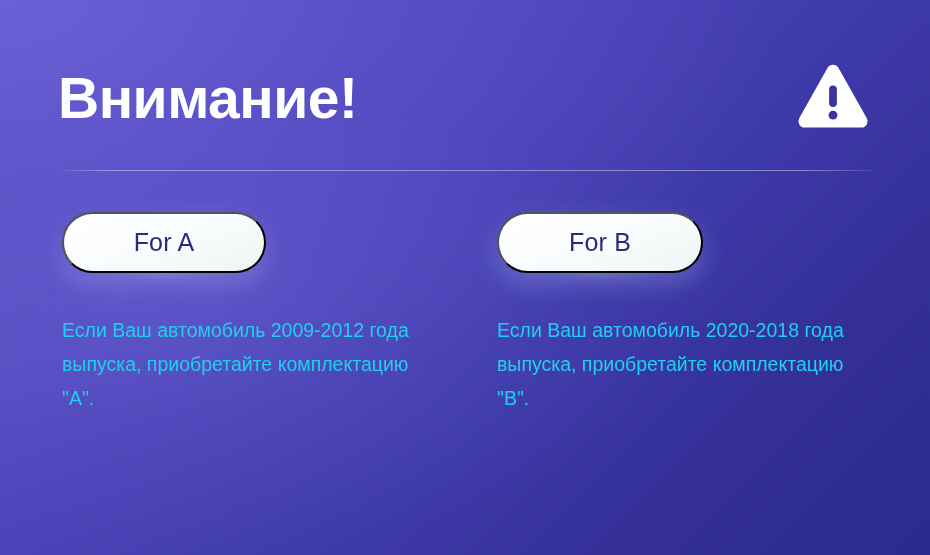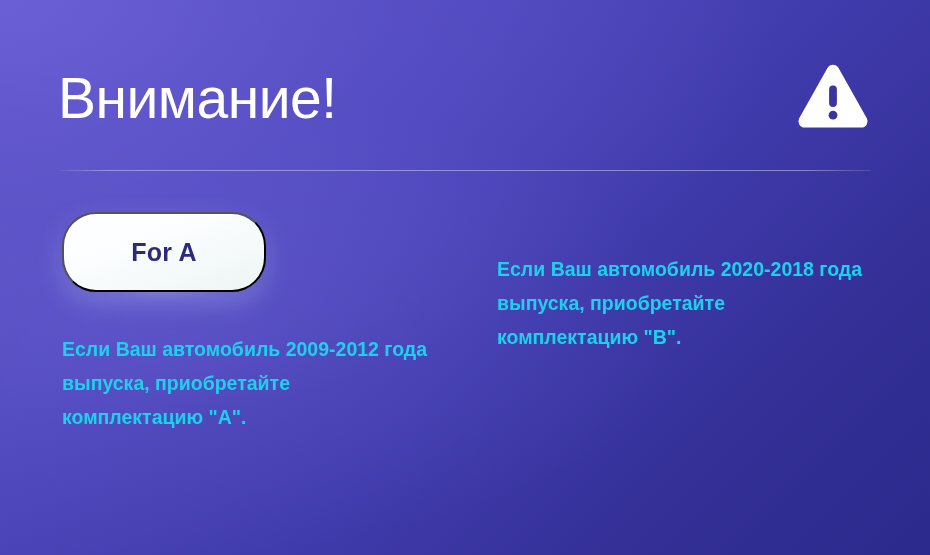--- a/index.html
+++ b/index.html
@@ -41,21 +41,21 @@
     right: 58px;
     height: 92px;
     display: flex;
     align-items: center;
     justify-content: space-between;
     z-index: 3;
   }
   .title {
     font-size: 57px;
     line-height: 1.0;
-    font-weight: normal;
+    font-weight: bold;
     color: #ffffff;
     letter-spacing: -0.5px;
     white-space: nowrap;
     margin: 0;
   }
   .warn-icon {
     width: 74px;
     height: 74px;
     display: block;
     flex: 0 0 auto;
@@ -103,37 +103,37 @@
     background: radial-gradient(50% 60% at 50% 30%, rgba(255,255,255,0.55) 0%, rgba(230,235,255,0.22) 45%, rgba(255,255,255,0.0) 78%);
     filter: blur(6px);
     pointer-events: none;
   }
   .pill {
     position: relative;
     display: flex;
     align-items: center;
     justify-content: center;
     width: 204px;
-    height: 80px;
+    height: 61px;
     border-radius: 34px;
     background: linear-gradient(160deg, #ffffff 0%, #fbfdff 40%, #edf5f4 100%);
     box-shadow: 0 10px 26px rgba(190,205,255,0.30), 0 2px 6px rgba(40,32,120,0.18);
     font-size: 25px;
-    font-weight: bold;
+    font-weight: normal;
     color: #2e2a7a;
     letter-spacing: 0.2px;
     z-index: 1;
   }
   .pill-b { width: 206px; }
 
   .desc {
     margin-top: 40px;
     font-size: 19.5px;
     line-height: 1.75;
-    font-weight: bold;
+    font-weight: normal;
     color: #1fd0ec;
     max-width: 380px;
     white-space: pre-line;
   }
 </style>
 </head>
 <body>
 
 <div class="banner">
 
@@ -153,17 +153,21 @@
 
     <div class="col col-a">
       <div class="pill-wrap">
         <div class="pill-glow"></div>
         <button type="button" class="pill pill-a">For A</button>
       </div>
       <p class="desc">Если Ваш автомобиль 2009-2012 года выпуска, приобретайте комплектацию "А".</p>
     </div>
 
     <div class="col col-b">
+      <div class="pill-wrap">
+        <div class="pill-glow"></div>
+        <button type="button" class="pill pill-b">For B</button>
+      </div>
       <p class="desc">Если Ваш автомобиль 2020-2018 года выпуска, приобретайте комплектацию "В".</p>
     </div>
 
   </div>
 </div>
 
 </body></html>

